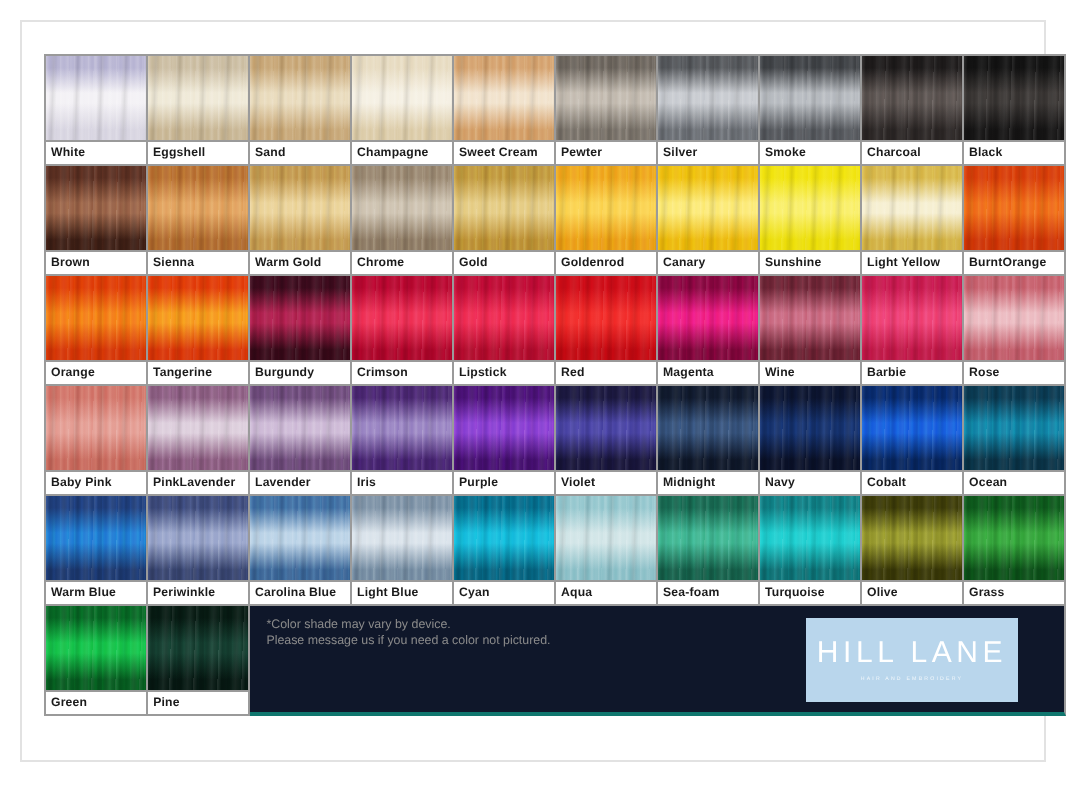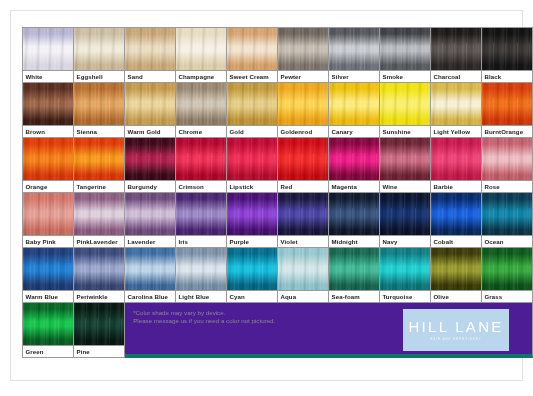--- a/index.html
+++ b/index.html
@@ -105,22 +105,22 @@
   }
   
   .last-row {
     display: flex;
     height: 55px;
   }
   .note-panel {
     flex: 1 1 auto;
     box-sizing: border-box;
     border-right: 1px solid #9a9a9a;
-    border-bottom: 4px solid #0f766e;
-    background: #4c1d95;
+    border-bottom: 2px solid #0f766e;
+    background: #0f172a;
     position: relative;
     padding: 6px 0 0 8px;
   }
   .note-line {
     font-size: 6.2px;
     line-height: 8.2px;
     color: #8b8b8b;
     font-family: "Liberation Sans", sans-serif;
     white-space: nowrap;
   }

